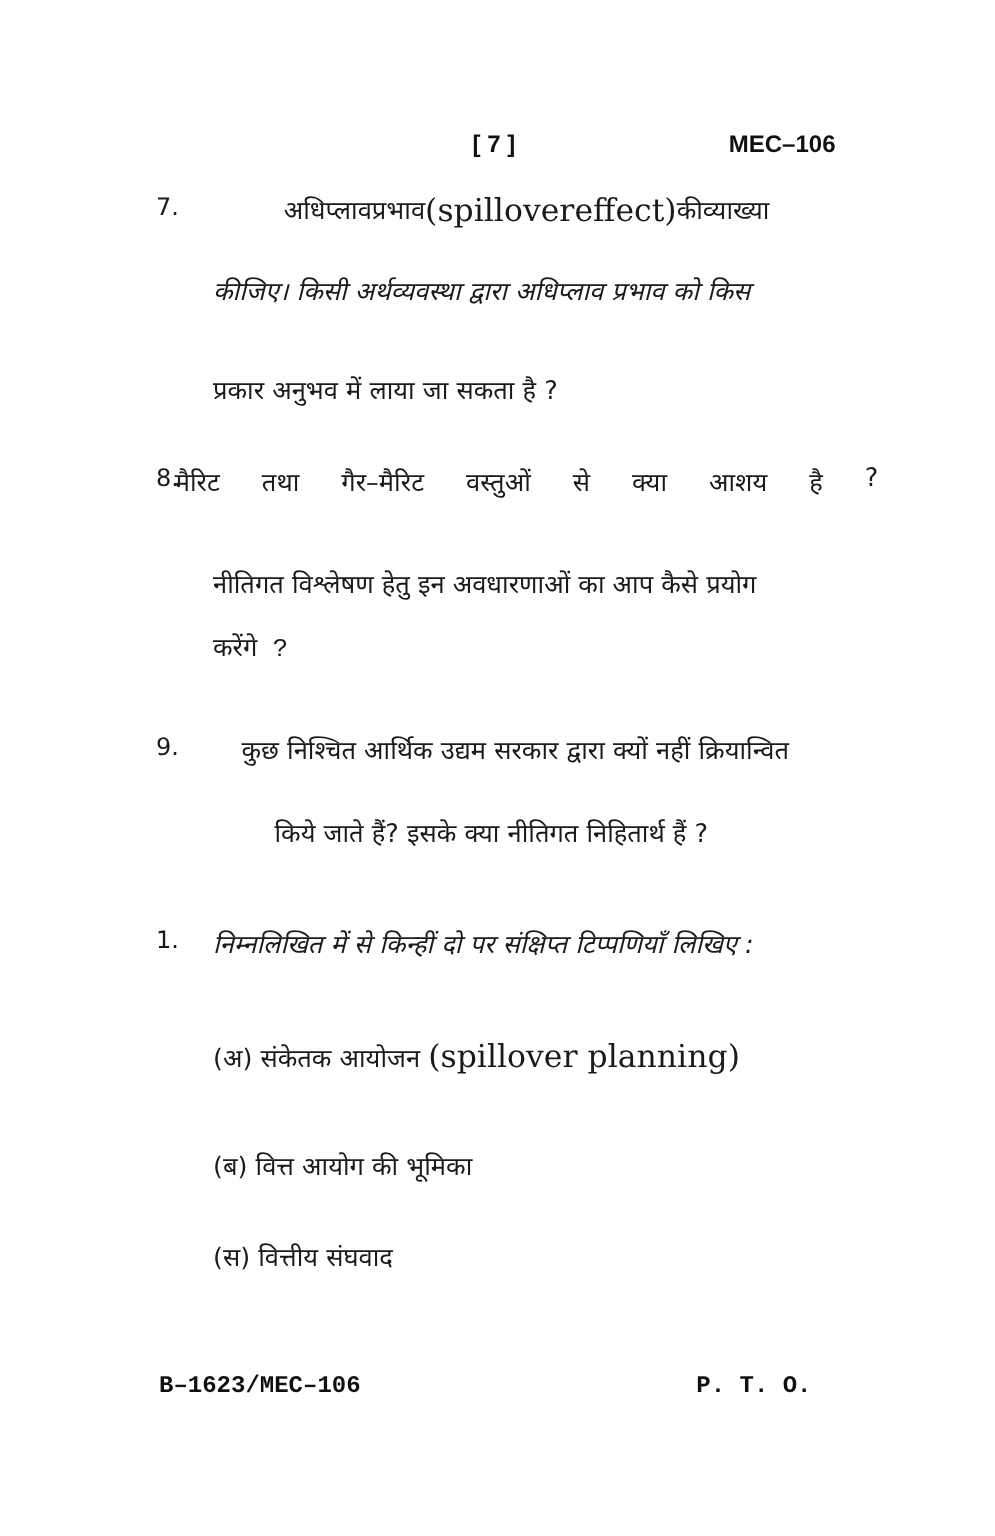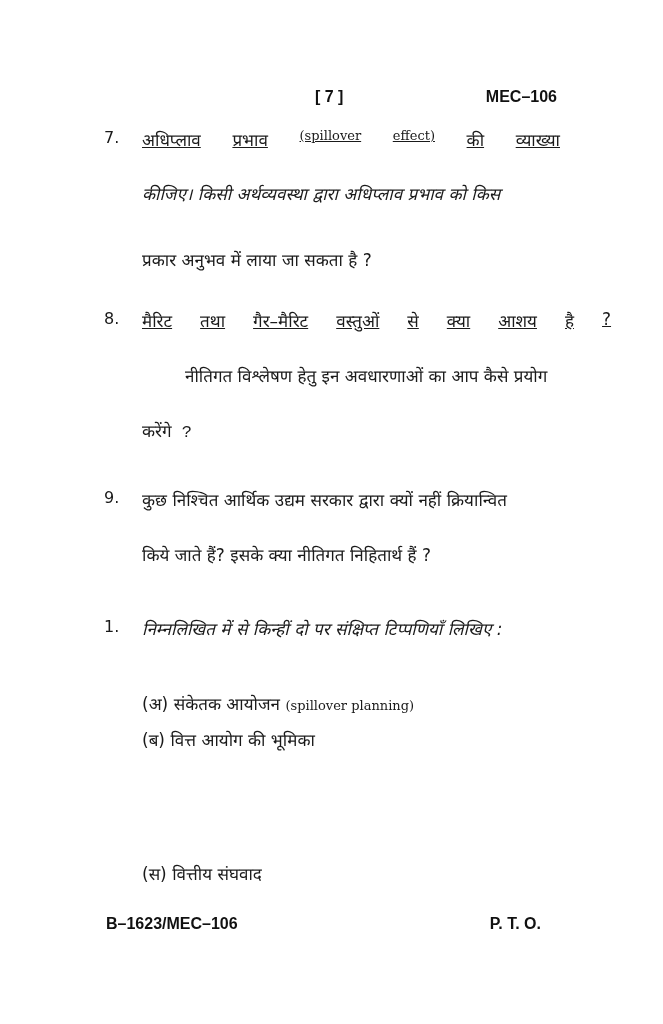--- a/index.html
+++ b/index.html
@@ -3,24 +3,24 @@
   <meta charset="utf-8">
   <style>
     html, body { margin: 0; padding: 0; background: #ffffff; }
     body { width: 663px; height: 1024px; position: relative; overflow: hidden; color: #1a1a1a; font-family: "DejaVu Sans", sans-serif; }
     .hdr { position: absolute; top: 88px; font-family: "Liberation Sans", sans-serif; font-weight: bold; font-size: 16px; color: #111; }
     .hdr.page { left: 315px; }
     .hdr.code { right: 106px; }
     .q { position: absolute; left: 104px; width: 456px; font-size: 17px; color: #1a1a1a; }
     .q .num { position: absolute; left: 0; top: 0; font-family: "DejaVu Sans", sans-serif; font-size: 16px; }
     .q .line { position: absolute; left: 38px; white-space: nowrap; }
-    .q .line.just { right: 0; display: flex; justify-content: space-between; text-decoration: underline; }
+    .q .line.just { right: 0; display: flex; justify-content: center; }
     .sub { position: absolute; left: 142px; font-size: 17px; white-space: nowrap; }
-    .serif { font-family: "DejaVu Serif", serif; font-size: 13px; }
-    .ftr { position: absolute; top: 915px; font-family: Liberation Sans, sans-serif; font-weight: bold; font-size: 16px; color: #111; }
+    .serif { font-family: "DejaVu Serif", serif; font-size: 21px; }
+    .ftr { position: absolute; top: 915px; font-family: Liberation Mono, monospace; font-weight: bold; font-size: 16px; color: #111; }
     .ftr.left { left: 106px; }
     .ftr.right { right: 122px; }
   </style>
 </head>
 <body>
 
 <div>
   <span class="hdr page">[ 7 ]</span>
   <span class="hdr code">MEC–106</span>
 
@@ -44,44 +44,44 @@
       <span>मैरिट</span>
       <span>तथा</span>
       <span>गैर–मैरिट</span>
       <span>वस्तुओं</span>
       <span>से</span>
       <span>क्या</span>
       <span>आशय</span>
       <span>है</span>
       <span>?</span>
     </div>
-    <div class="line" style="top:55px;margin-left:43px;">नीतिगत विश्लेषण हेतु इन अवधारणाओं का आप कैसे प्रयोग</div>
+    <div class="line" style="top:68px;">नीतिगत विश्लेषण हेतु इन अवधारणाओं का आप कैसे प्रयोग</div>
     <div class="line" style="top:110px;font-family:Liberation Mono, monospace;">करेंगे ?</div>
   </div>
 
   <div class="q" style="top:488px;">
     <span class="num">9.</span>
-    <div class="line" style="top:0;">कुछ निश्चित आर्थिक उद्यम सरकार द्वारा क्यों नहीं क्रियान्वित</div>
-    <div class="line" style="top:55px;">किये जाते हैं? इसके क्या नीतिगत निहितार्थ हैं ?</div>
+    <div class="line" style="top:0;margin-left:19px;">कुछ निश्चित आर्थिक उद्यम सरकार द्वारा क्यों नहीं क्रियान्वित</div>
+    <div class="line" style="top:55px;margin-left:41px;">किये जाते हैं? इसके क्या नीतिगत निहितार्थ हैं ?</div>
   </div>
 
   <div class="q" style="top:617px;">
     <span class="num">1.</span>
     <div class="line" style="top:0;font-style:italic;">निम्नलिखित में से किन्हीं दो पर संक्षिप्त टिप्पणियाँ लिखिए :</div>
   </div>
 
   <div class="sub" style="top:692px;">
     <span>(अ)</span>
     <span>संकेतक आयोजन</span>
     <span class="serif">(spillover planning)</span>
   </div>
-  <div class="sub" style="top:728px;">
+  <div class="sub" style="top:765px;">
     <span>(ब)</span>
     <span>वित्त आयोग की भूमिका</span>
   </div>
-  <div class="sub" style="top:862px;">
+  <div class="sub" style="top:826px;">
     <span>(स)</span>
     <span>वित्तीय संघवाद</span>
   </div>
 
   <span class="ftr left">B–1623/MEC–106</span>
   <span class="ftr right">P. T. O.</span>
 </div>
 
 </body></html>

